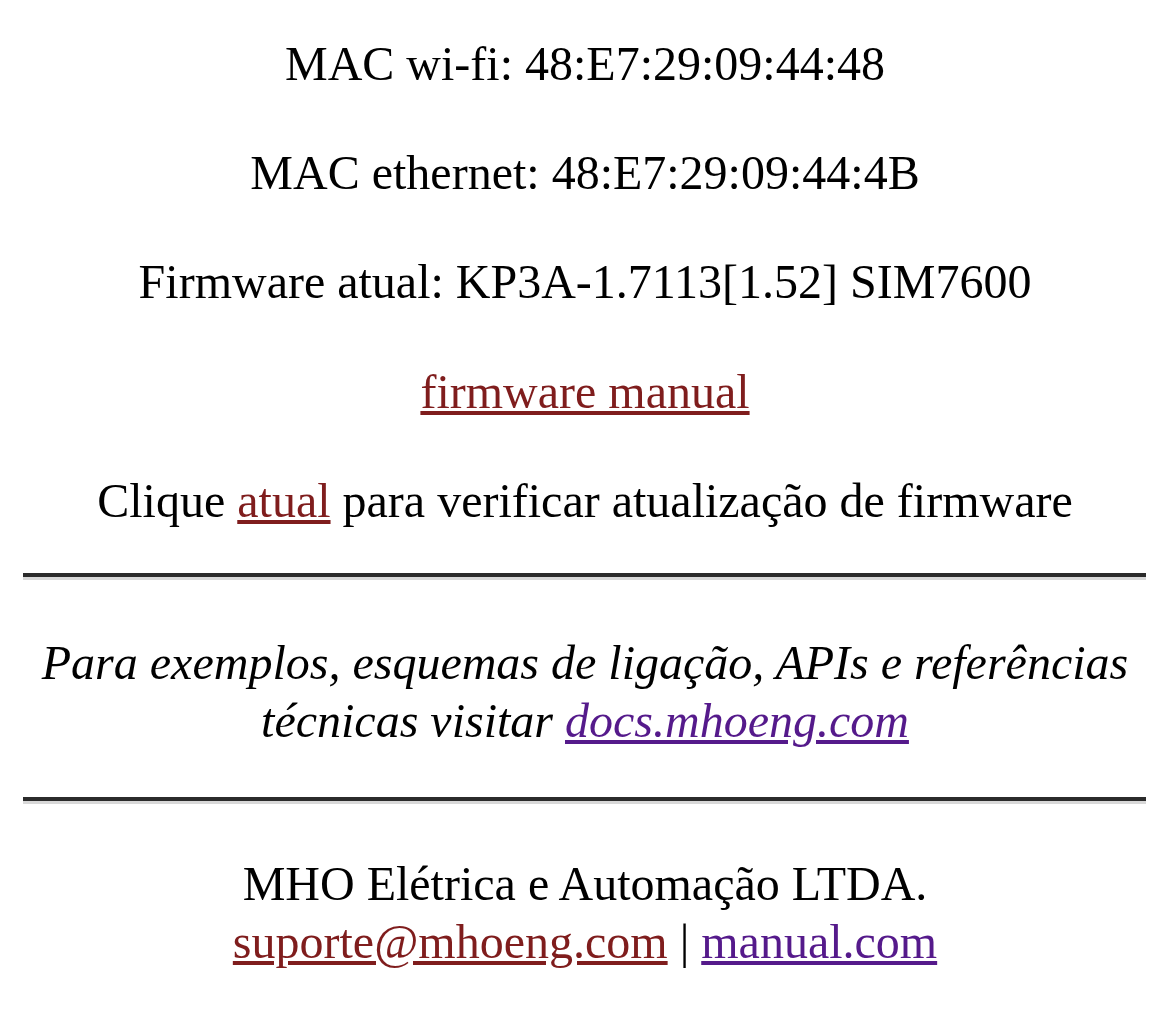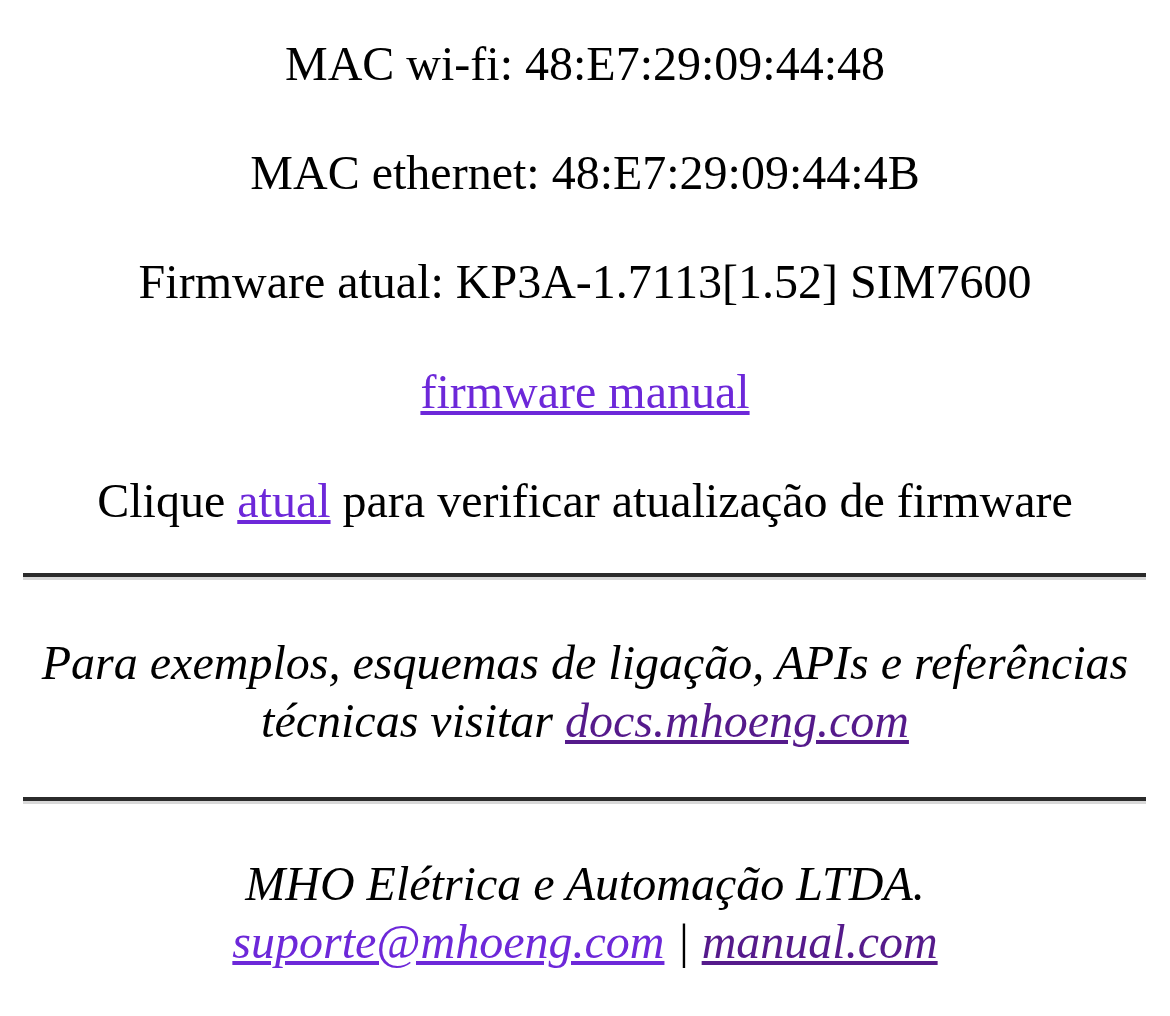--- a/index.html
+++ b/index.html
@@ -25,21 +25,21 @@
     margin-top: 36px;
   }
   p.tight-bottom {
     margin-bottom: 0;
   }
   a {
     text-decoration: underline;
     cursor: pointer;
   }
   a.link-new {
-    color: #6d28d9;
+    color: #7f1d1d;
     margin-top: 40px;
   }
   a.link-visited {
     color: #551A8B;
   }
   hr {
     border: none;
     height: 4px;
     background: #2b2b2b;
     border-bottom: 3px solid #d8d8d8;
@@ -50,21 +50,20 @@
   }
   .note {
     font-style: italic;
     line-height: 1.21;
   }
   .note.docs {
     margin-top: 54px;
     margin-bottom: 33px;
   }
   .footer-block {
-    font-style: italic;
     line-height: 1.21;
     margin-top: 51px;
   }
   .footer-separator {
     color: #000000;
   }
 </style>
 </head>
 <body>
 

